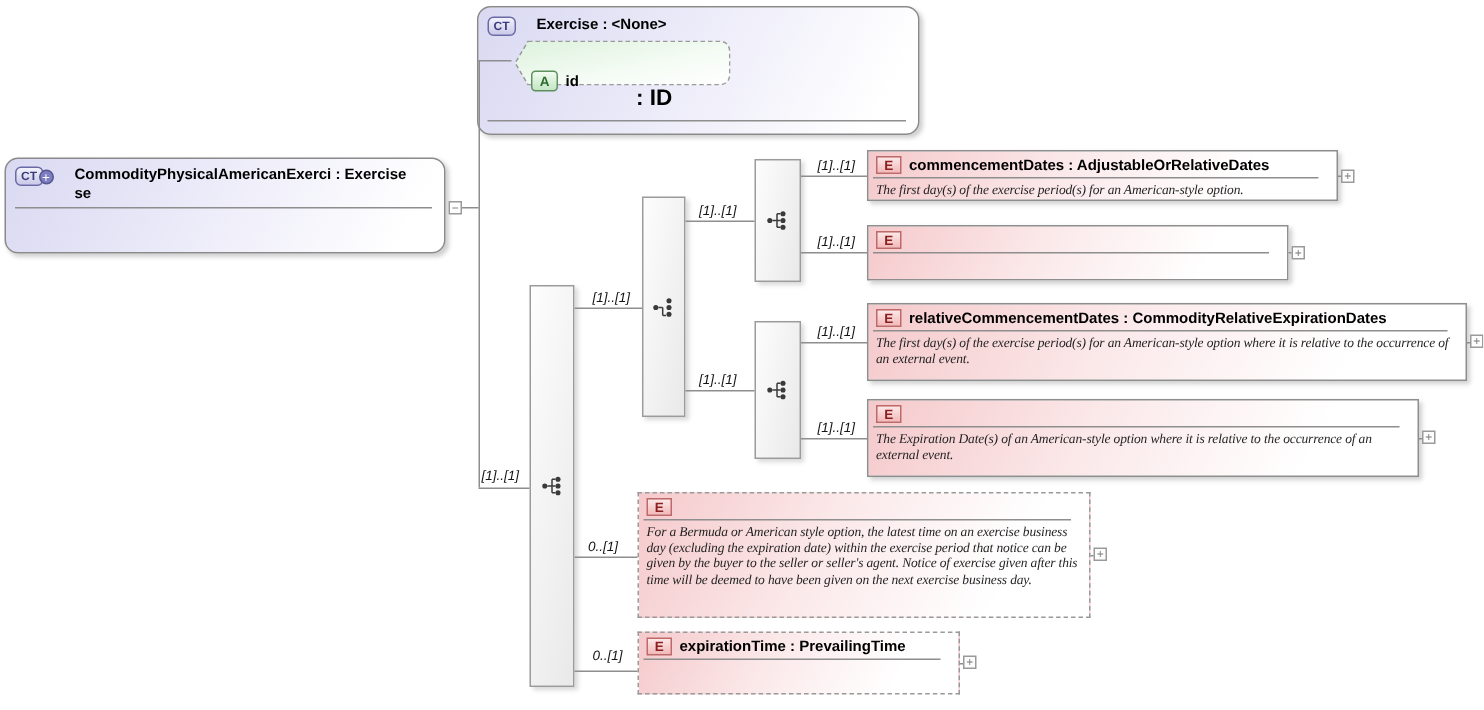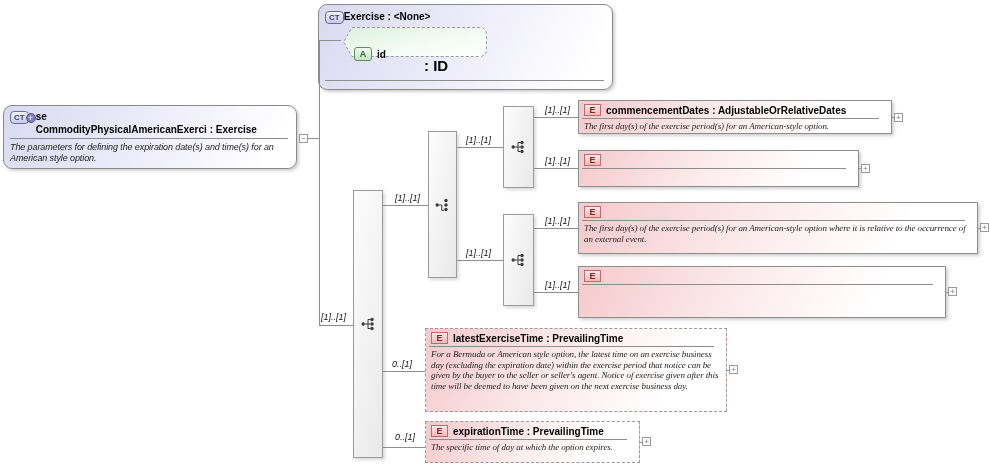--- a/index.html
+++ b/index.html
@@ -27,21 +27,21 @@
     border:1px solid #6a6aa6; border-radius:4px;
     background: linear-gradient(#f2f2fc,#cacae9);
     color:#3b3b7c; font-weight:700; font-size:8px; line-height:11px;
   }
   .plusdot {
     width:10px; height:10px; border-radius:50%;
     background:#7d7dc1; border:1px solid #57578f;
     color:#fff; font-size:9px; line-height:8px; text-align:center;
     margin-left:-3px;
   }
-  .ttl { margin-left:0; font-weight:700; font-size:10px; line-height:13px; white-space:nowrap; }
+  .ttl { margin-left:14px; font-weight:700; font-size:10px; line-height:13px; white-space:nowrap; }
   .tsep { border-top:1px solid #8e8e8e; margin:2px 8px 1px 6px; height:0; }
   .tdesc { font-style:italic; font-size:9px; letter-spacing:-0.1px; line-height:11px; color:#1f1f1f; padding:2px 8px 2px 6px; }
 
   
   .attr { position:absolute; left:24px; top:22px; width:144px; height:30px; }
   .attr svg { position:absolute; left:0; top:0; }
   .attr-content { position:absolute; left:11px; top:7px; display:flex; align-items:center; }
   .abadge {
     width:18px; height:14px; border:1px solid #5e8f5e; border-radius:3px;
     background: linear-gradient(#f0fbf0,#c4e6c4);
@@ -126,26 +126,25 @@
     <div class="tsep" style="margin-top:56px;"></div>
   </div>
 
   <div class="tbox" style="left:3px; top:105px; width:294px; height:64px;">
     <div class="thead" style="padding-top:4px;">
       <div class="badge-wrap">
         <span class="ctbadge">CT</span>
         <span class="plusdot">+</span>
       </div>
       <div class="ttl">
+        <div>CommodityPhysicalAmericanExerci : Exercise</div>
         <div>se</div>
-        <div>CommodityPhysicalAmericanExerci : Exercise</div>
       </div>
     </div>
     <div class="tsep"></div>
-    <div class="tdesc">The parameters for defining the expiration date(s) and time(s) for an American style option.</div>
   </div>
 
   <div class="pm" style="left:299px; top:134px;">−</div>
 
   <div class="gbox" style="left:353px; top:190px; width:30px; height:268px;">
     <svg width="15" height="14" viewBox="0 0 15 14">
       <circle cx="2.2" cy="7" r="1.7" fill="#3a3a3a"></circle>
       <path d="M3.9,7 H7 M7,2.5 V11.5 M7,2.5 H9.3 M7,7 H9.3 M7,11.5 H9.3" stroke="#3a3a3a" stroke-width="1" fill="none"></path>
       <circle cx="11" cy="2.5" r="1.7" fill="#3a3a3a"></circle>
       <circle cx="11" cy="7" r="1.7" fill="#3a3a3a"></circle>
@@ -195,48 +194,48 @@
   <div class="ebox" style="left:578px; top:150px; width:281px; height:37px;">
     <div class="etitle">
       <span class="ebadge">E</span>
     </div>
     <div class="esep"></div>
   </div>
 
   <div class="ebox" style="left:578px; top:202px; width:400px; height:52px;">
     <div class="etitle">
       <span class="ebadge">E</span>
+      <span class="elabel">relativeCommencementDates : CommodityRelativeExpirationDates</span>
     </div>
     <div class="esep"></div>
     <div class="edesc">The first day(s) of the exercise period(s) for an American-style option where it is relative to the occurrence of an external event.</div>
   </div>
 
   <div class="ebox" style="left:578px; top:266px; width:368px; height:52px;">
     <div class="etitle">
       <span class="ebadge">E</span>
     </div>
     <div class="esep"></div>
+    <div class="edesc">The Expiration Date(s) of an American-style option where it is relative to the occurrence of an external event.</div>
   </div>
 
   <div class="ebox dashed" style="left:425px; top:328px; width:302px; height:84px;">
     <div class="etitle">
       <span class="ebadge">E</span>
-      <span class="elabel">latestExerciseTime : PrevailingTime</span>
     </div>
     <div class="esep"></div>
     <div class="edesc">For a Bermuda or American style option, the latest time on an exercise business day (excluding the expiration date) within the exercise period that notice can be given by the buyer to the seller or seller's agent. Notice of exercise given after this time will be deemed to have been given on the next exercise business day.</div>
   </div>
 
   <div class="ebox dashed" style="left:425px; top:421px; width:215px; height:42px;">
     <div class="etitle">
       <span class="ebadge">E</span>
       <span class="elabel">expirationTime : PrevailingTime</span>
     </div>
     <div class="esep"></div>
-    <div class="edesc">The specific time of day at which the option expires.</div>
   </div>
 
   <div class="pm" style="left:894px; top:113px;">+</div>
   <div class="pm" style="left:861px; top:164px;">+</div>
   <div class="pm" style="left:980px; top:223px;">+</div>
   <div class="pm" style="left:948px; top:287px;">+</div>
   <div class="pm" style="left:729px; top:365px;">+</div>
   <div class="pm" style="left:642px; top:437px;">+</div>
 
   <div class="hline" style="left:308px; top:138px; width:11px;"></div>

